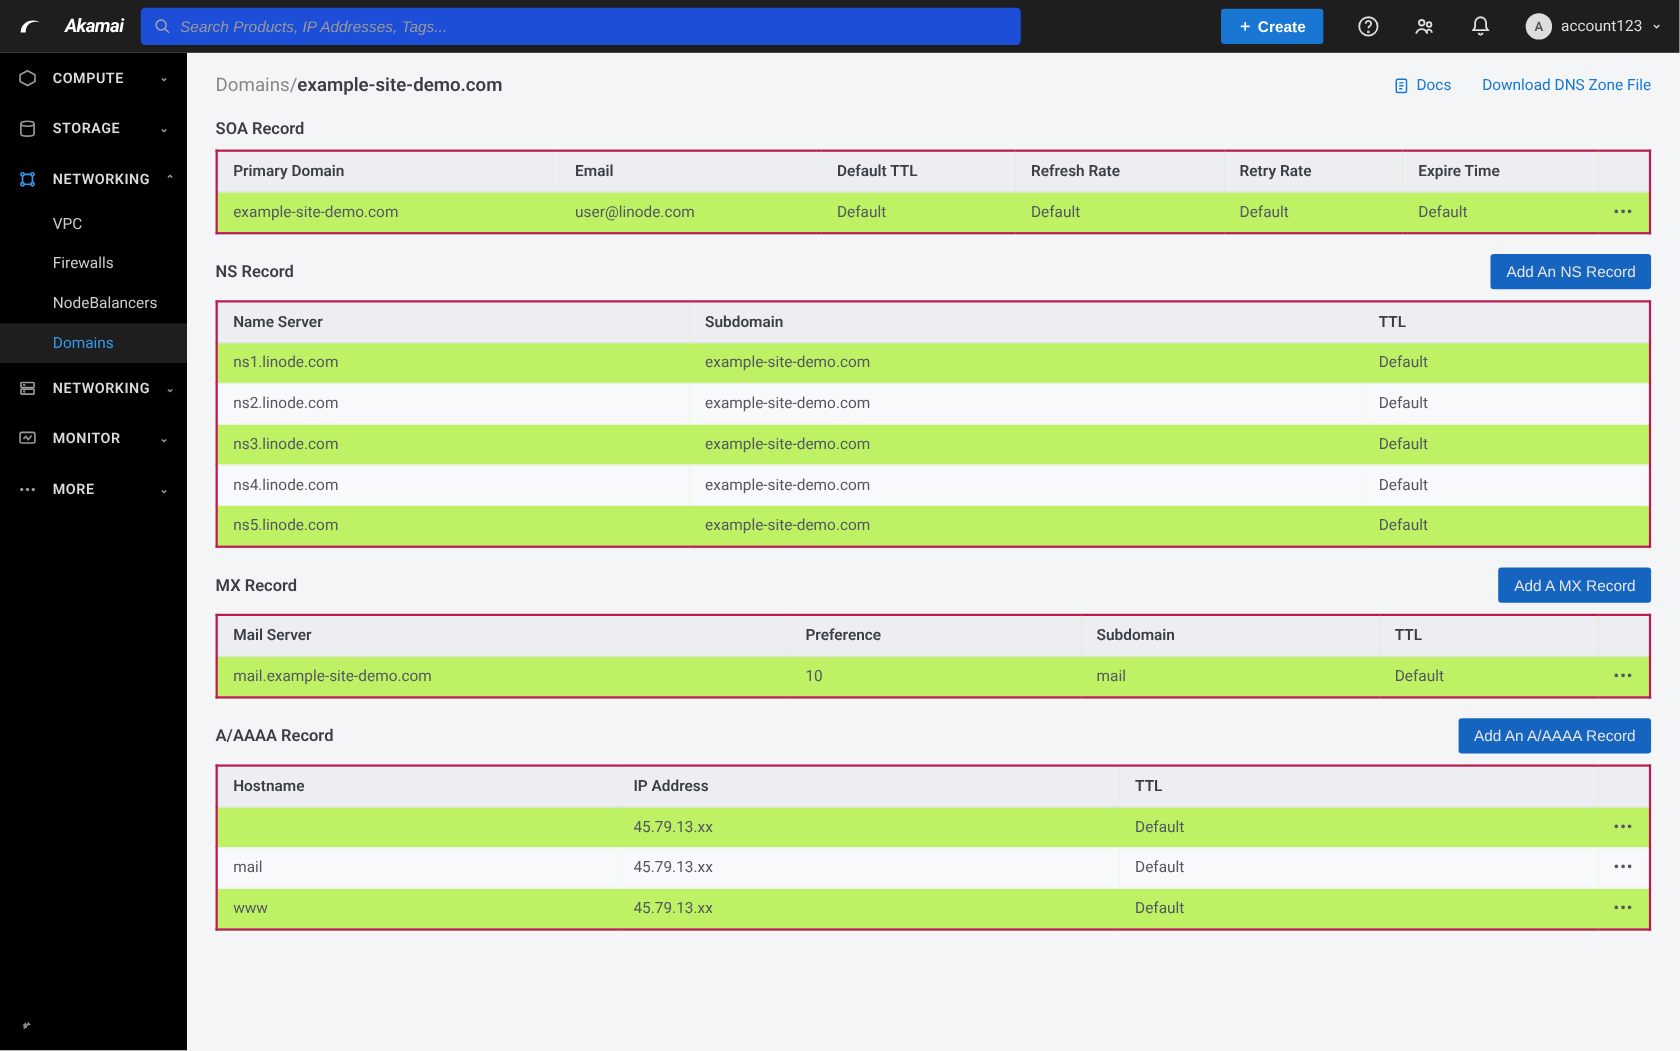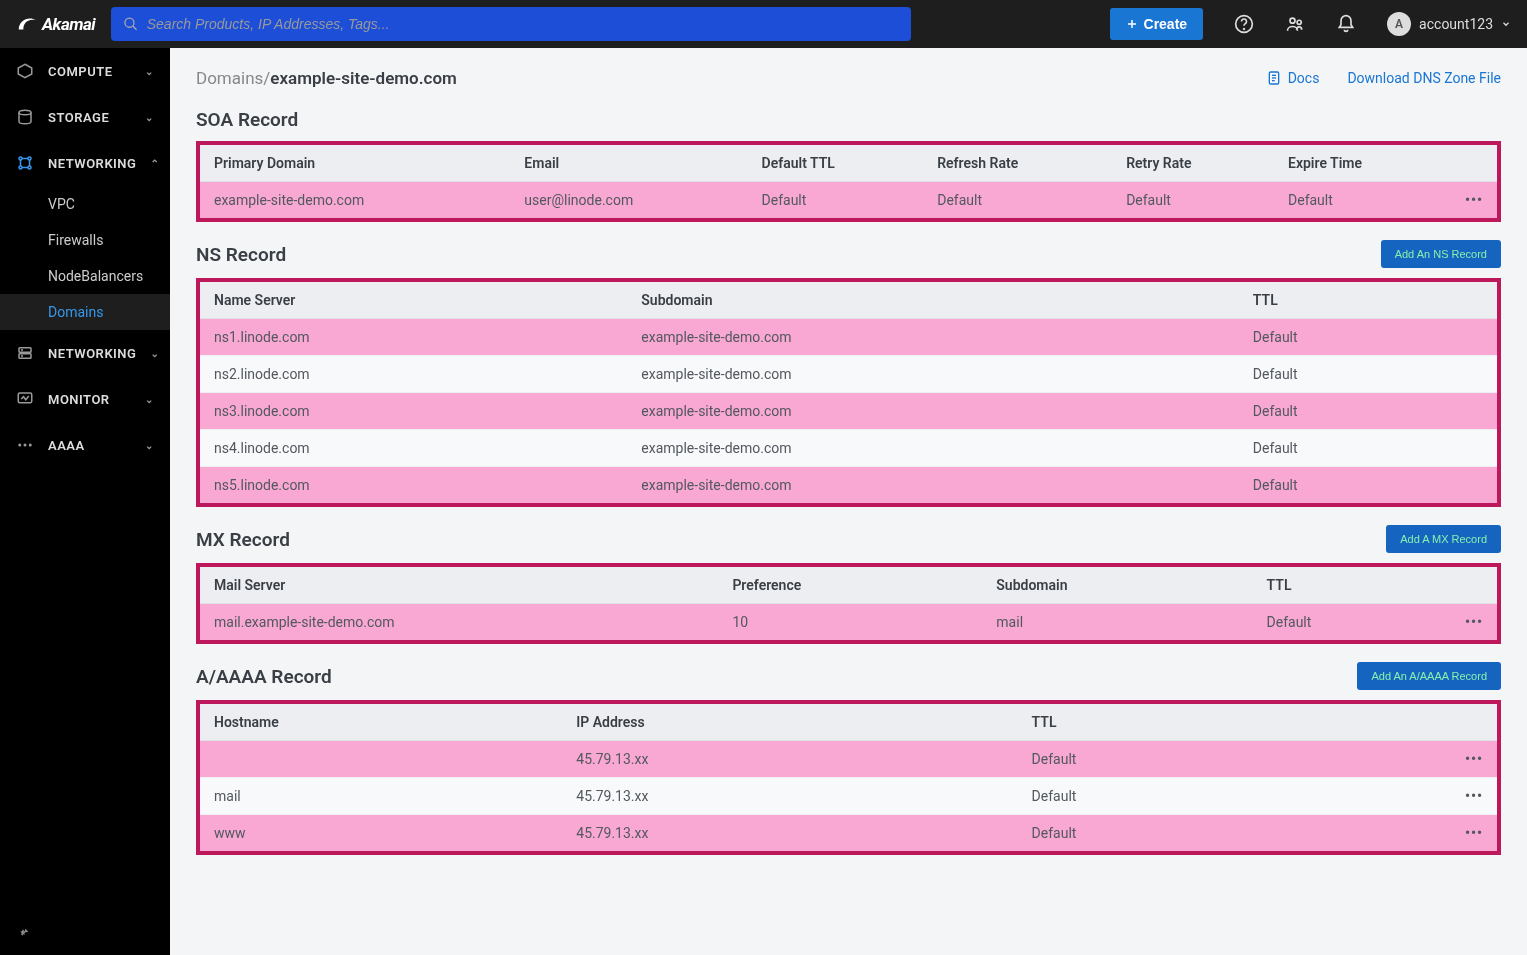--- a/index.html
+++ b/index.html
@@ -1,18 +1,18 @@
 <!DOCTYPE html>
 <html><head>
 <meta charset="utf-8">
 <style>
 *{margin:0;padding:0;box-sizing:border-box}
 body{font-family:-apple-system,BlinkMacSystemFont,"Segoe UI",Roboto,"Helvetica Neue",Arial,sans-serif;background:#f4f5f6;color:#3a3f46}
 .top-bar{background:#1e1e1e;height:48px;display:flex;align-items:center;padding:0 16px;gap:16px}
-.logo{display:flex;align-items:center;gap:4px}
+.logo{display:flex;align-items:center;gap:21px}
 .logo-text{color:#fff;font-weight:700;font-size:17px;letter-spacing:-0.5px;font-style:italic}
 .logo-swoosh{width:22px;height:22px}
 .search-wrap{flex:1;display:flex;align-items:center;background:#1d4ed8;border-radius:4px;height:34px;padding:0 12px;max-width:800px}
 .search-wrap input{background:transparent;border:none;outline:none;color:#ddd;font-size:14px;width:100%;font-style:italic}
 .search-wrap input::placeholder{color:#999}
 .search-ico{margin-right:8px;color:#aaa}
 .top-right{display:flex;align-items:center;gap:31px;margin-left:auto}
 .create-btn{background:#1976d2;color:#fff;border:none;border-radius:3px;padding:8px 16px;font-size:14px;font-weight:600;display:flex;align-items:center;gap:6px;cursor:pointer}
 .top-icon{color:#ddd;cursor:pointer}
 .account{display:flex;align-items:center;gap:8px;color:#ddd;font-size:14px;cursor:pointer}
@@ -27,23 +27,23 @@
 .sb-sub.active{color:#3698ec;background:#1e1e1e}
 .sb-footer{margin-top:auto;padding:14px 16px;text-align:right;color:#888;cursor:pointer}
 .main{flex:1;overflow-y:auto;padding:0}
 .crumb-row{display:flex;align-items:center;padding:20px 26px 12px}
 .crumb{font-size:17px;color:#888}
 .crumb-strong{font-size:17px;color:#3a3f46;font-weight:600}
 .page-links{margin-left:auto;display:flex;gap:28px;align-items:flex-end}
 .page-link{color:#1976d2;font-size:14px;text-decoration:none;display:flex;align-items:center;gap:6px;cursor:pointer}
 .section{padding:8px 26px 10px}
 .section-head{display:flex;align-items:center;margin-bottom:10px}
-.section-title{font-size:19px;font-weight:600;color:#3a3f46}
-.add-btn{margin-left:auto;background:#1565c0;color:#86efac;border:none;border-radius:3px;padding:8px 14px;font-size:11px;font-weight:500;cursor:pointer}
-.tbl{width:100%;border-collapse:collapse;background:#f9a8d4;border:4px solid #be185d}
+.section-title{font-size:15px;font-weight:600;color:#3a3f46}
+.add-btn{margin-left:auto;background:#1565c0;color:#e5e5e5;border:none;border-radius:3px;padding:8px 14px;font-size:14px;font-weight:500;cursor:pointer}
+.tbl{width:100%;border-collapse:collapse;background:#bef264;border:2px solid #be185d}
 .tbl th{background:#eceef1;text-align:left;padding:10px 14px;font-size:14px;font-weight:600;color:#3a3f46;border-bottom:1px solid #e0e2e6}
 .tbl td{padding:10px 14px;font-size:14px;color:#53585f;border-bottom:1px solid #eef0f2}
 .tbl tr.alt td{background:#f8f9fa}
 .tbl tr:last-child td{border-bottom:none}
 .kebab{color:#1976d2;font-size:20px;font-weight:700;letter-spacing:1px;cursor:pointer;text-align:right}
 .dim{color:#9aa0a6}
 svg{display:block}
 </style>
 </head>
 <body>
@@ -165,21 +165,21 @@
       <span class="chev">⌄</span>
     </div>
     <div class="sb-group">
       <span class="sb-icon">
           <svg width="18" height="18" viewBox="0 0 24 24" fill="currentColor">
             <circle cx="5" cy="12" r="2"></circle>
             <circle cx="12" cy="12" r="2"></circle>
             <circle cx="19" cy="12" r="2"></circle>
           </svg>
         </span>
-      <span>AAAA</span>
+      <span>MORE</span>
       <span class="chev">⌄</span>
     </div>
     <div class="sb-footer">
       <svg width="14" height="14" viewBox="0 0 24 24" fill="currentColor">
           <path d="M12 2l3 6 5 1-4 4 1 6-5-3-5 3 1-6-4-4 5-1z" transform="scale(0.6) translate(8,4)"></path>
           <path d="M16 3l-2 7-5 3 2 2 3-5 7-2-1-1-4-4z"></path>
         </svg>
     </div>
   </div>
 

